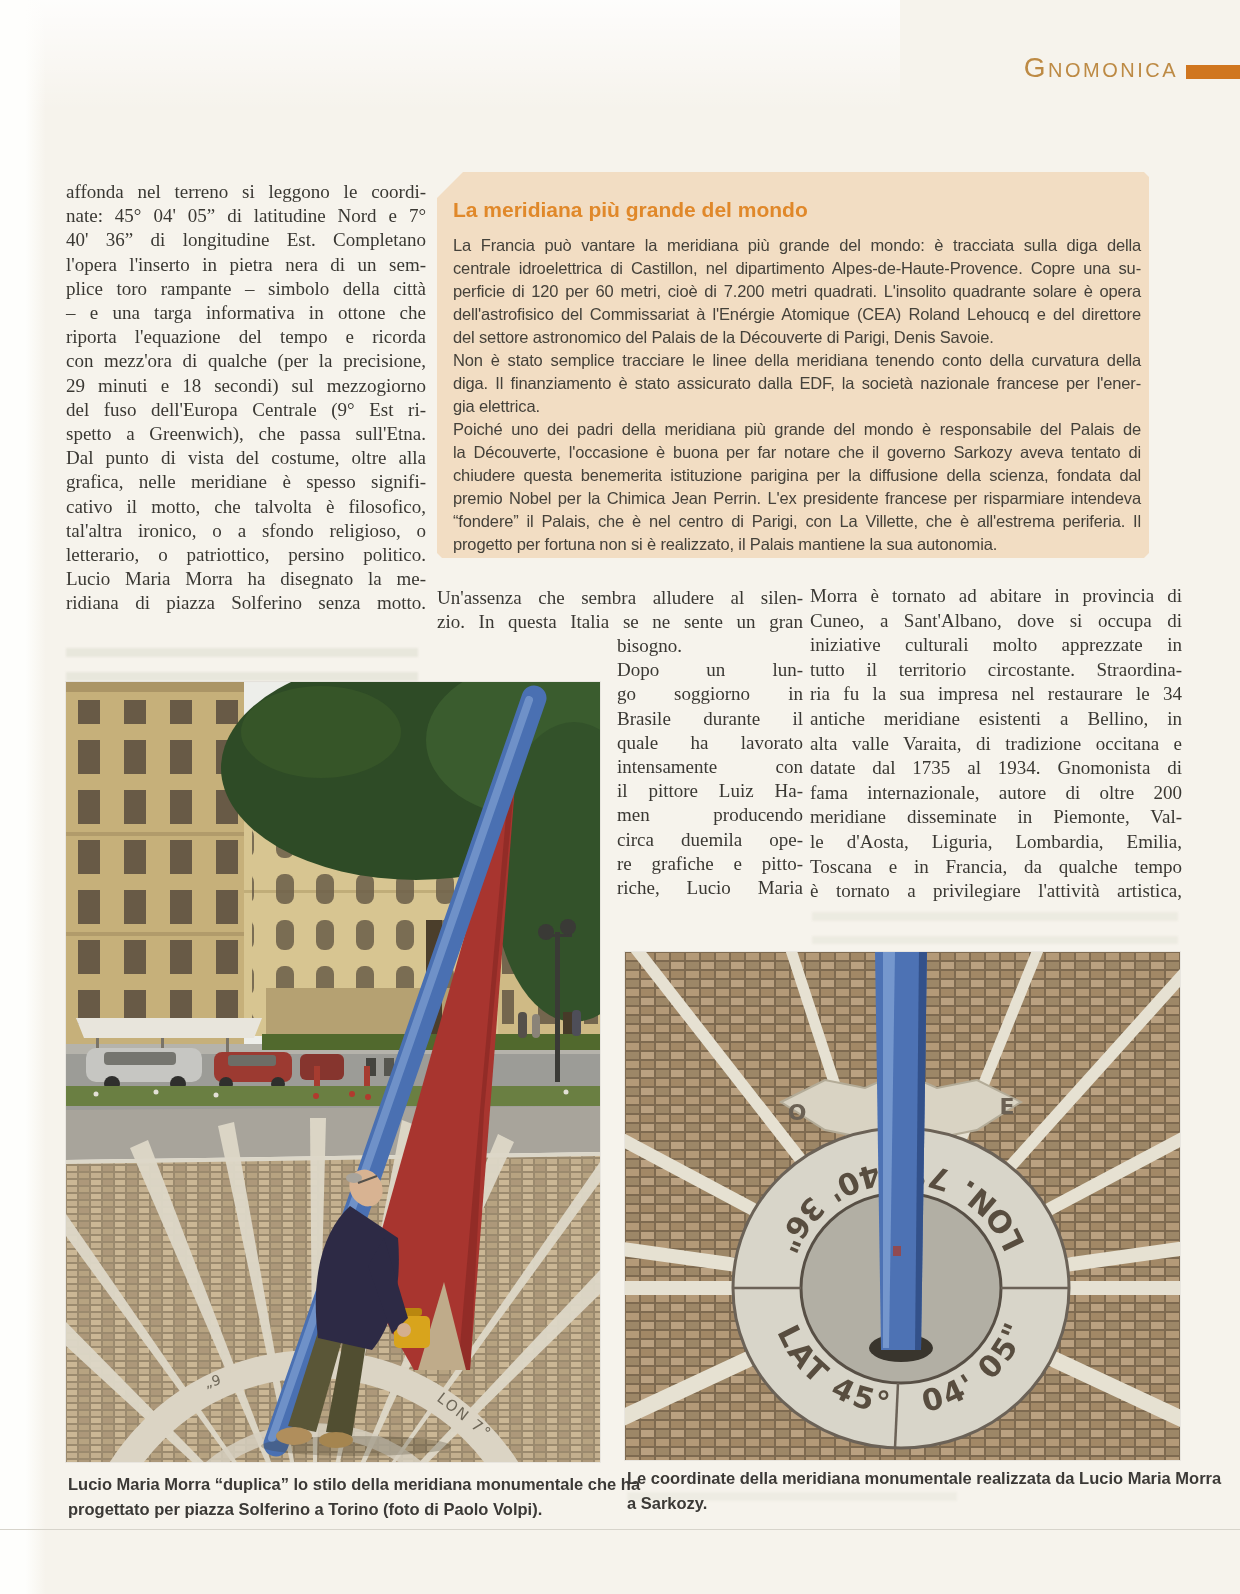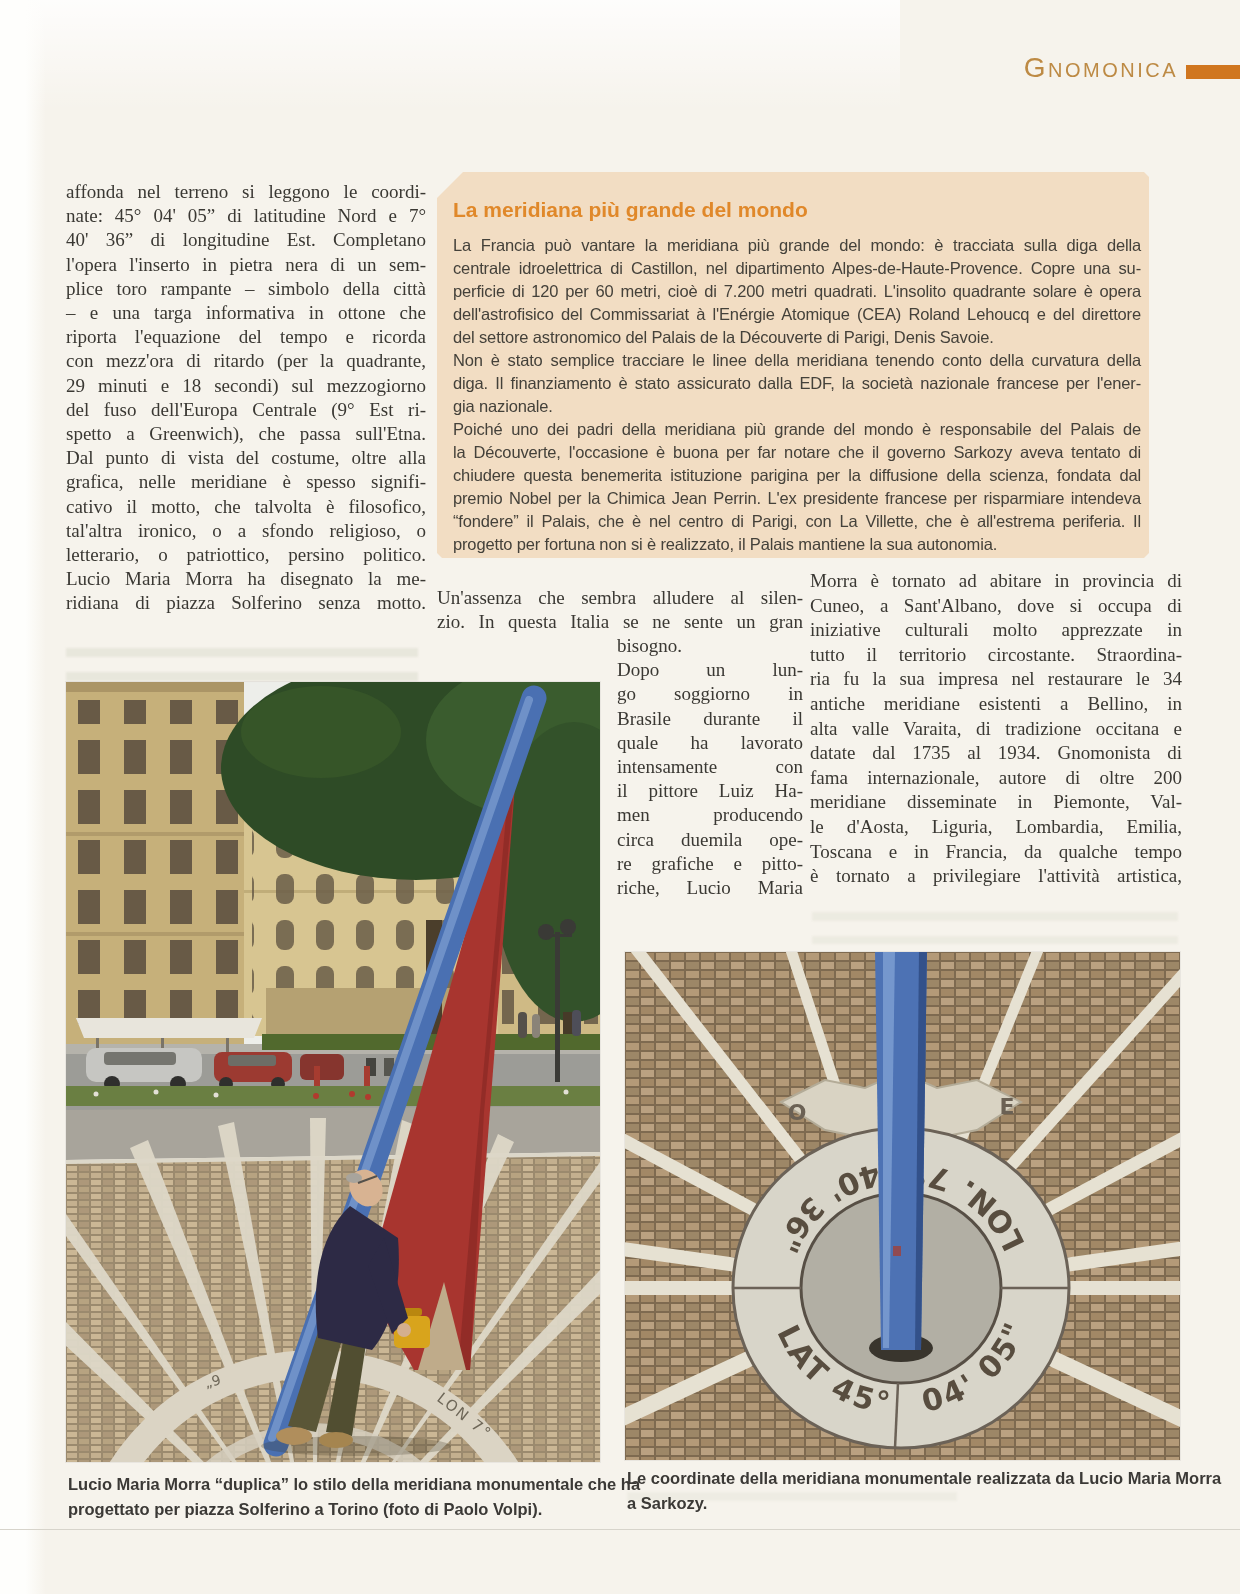--- a/index.html
+++ b/index.html
@@ -13,21 +13,21 @@
   .section-label{right:62px;top:52px;color:#bd8a44;letter-spacing:2.5px;font-size:20px;}
   .section-label .cap{font-size:28px;letter-spacing:2.5px;}
   .section-bar{left:1186px;top:65px;width:54px;height:14px;background:#d0761f;}
   
   .serif{font-family:"Liberation Serif",serif;color:#3a3833;font-size:19px;line-height:24.2px;}
   .tline{white-space:nowrap;text-align:justify;text-align-last:justify;}
   .pl{white-space:nowrap;text-align:left;}
   .left-col{left:66px;top:180px;width:360px;}
   .mid-intro{left:437px;top:586px;width:366px;}
   .mid-narrow{left:617px;top:634px;width:186px;}
-  .right-col{left:810px;top:569px;width:372px;line-height:24.6px;}
+  .right-col{left:810px;top:584px;width:372px;line-height:24.6px;}
   
   .box{left:437px;top:172px;width:712px;height:386px;background:#f2ddc3;
        clip-path:polygon(26px 0, 707px 0, 712px 5px, 712px 381px, 707px 386px, 5px 386px, 0 381px, 0 26px);}
   .box-title{margin:26px 16px 13px 16px;color:#e0882a;font-weight:bold;font-size:21px;line-height:23px;}
   .box-body{margin:11px 8px 0 16px;width:688px;color:#44413a;font-size:16.5px;line-height:23px;letter-spacing:-0.15px;}
   
   .caption{font-weight:bold;color:#3b3936;font-size:16.5px;line-height:24.5px;}
   .caption .tline,.caption .pl{white-space:nowrap;text-align:left;text-align-last:left;}
   .caption-left{left:68px;top:1472px;width:540px;}
   .caption-right{left:627px;top:1466px;width:560px;}
@@ -57,21 +57,21 @@
   <div class="abs section-bar"></div>
 
   <div class="abs serif left-col">
       <div class="tline">affonda nel terreno si leggono le coordi-</div>
       <div class="tline">nate: 45° 04' 05” di latitudine Nord e 7°</div>
       <div class="tline">40' 36” di longitudine Est. Completano</div>
       <div class="tline">l'opera l'inserto in pietra nera di un sem-</div>
       <div class="tline">plice toro rampante – simbolo della città</div>
       <div class="tline">– e una targa informativa in ottone che</div>
       <div class="tline">riporta l'equazione del tempo e ricorda</div>
-      <div class="tline">con mezz'ora di ritardo (per la quadrante,</div>
+      <div class="tline">con mezz'ora di qualche (per la precisione,</div>
       <div class="tline">29 minuti e 18 secondi) sul mezzogiorno</div>
       <div class="tline">del fuso dell'Europa Centrale (9° Est ri-</div>
       <div class="tline">spetto a Greenwich), che passa sull'Etna.</div>
       <div class="tline">Dal punto di vista del costume, oltre alla</div>
       <div class="tline">grafica, nelle meridiane è spesso signifi-</div>
       <div class="tline">cativo il motto, che talvolta è filosofico,</div>
       <div class="tline">tal'altra ironico, o a sfondo religioso, o</div>
       <div class="tline">letterario, o patriottico, persino politico.</div>
       <div class="tline">Lucio Maria Morra ha disegnato la me-</div>
       <div class="tline">ridiana di piazza Solferino senza motto.</div>
@@ -87,21 +87,21 @@
             <div class="tline">perficie di 120 per 60 metri, cioè di 7.200 metri quadrati. L'insolito quadrante solare è opera</div>
             <div class="tline">dell'astrofisico del Commissariat à l'Enérgie Atomique (CEA) Roland Lehoucq e del direttore</div>
           </div>
         <div class="pl">del settore astronomico del Palais de la Découverte di Parigi, Denis Savoie.</div>
       </div>
       <div>
         <div>
             <div class="tline">Non è stato semplice tracciare le linee della meridiana tenendo conto della curvatura della</div>
             <div class="tline">diga. Il finanziamento è stato assicurato dalla EDF, la società nazionale francese per l'ener-</div>
           </div>
-        <div class="pl">gia nazionale.</div>
+        <div class="pl">gia elettrica.</div>
       </div>
       <div>
         <div>
             <div class="tline">Poiché uno dei padri della meridiana più grande del mondo è responsabile del Palais de</div>
             <div class="tline">la Découverte, l'occasione è buona per far notare che il governo Sarkozy aveva tentato di</div>
             <div class="tline">chiudere questa benemerita istituzione parigina per la diffusione della scienza, fondata dal</div>
             <div class="tline">premio Nobel per la Chimica Jean Perrin. L'ex presidente francese per risparmiare intendeva</div>
             <div class="tline">“fondere” il Palais, che è nel centro di Parigi, con La Villette, che è all'estrema periferia. Il</div>
           </div>
         <div class="pl">progetto per fortuna non si è realizzato, il Palais mantiene la sua autonomia.</div>

